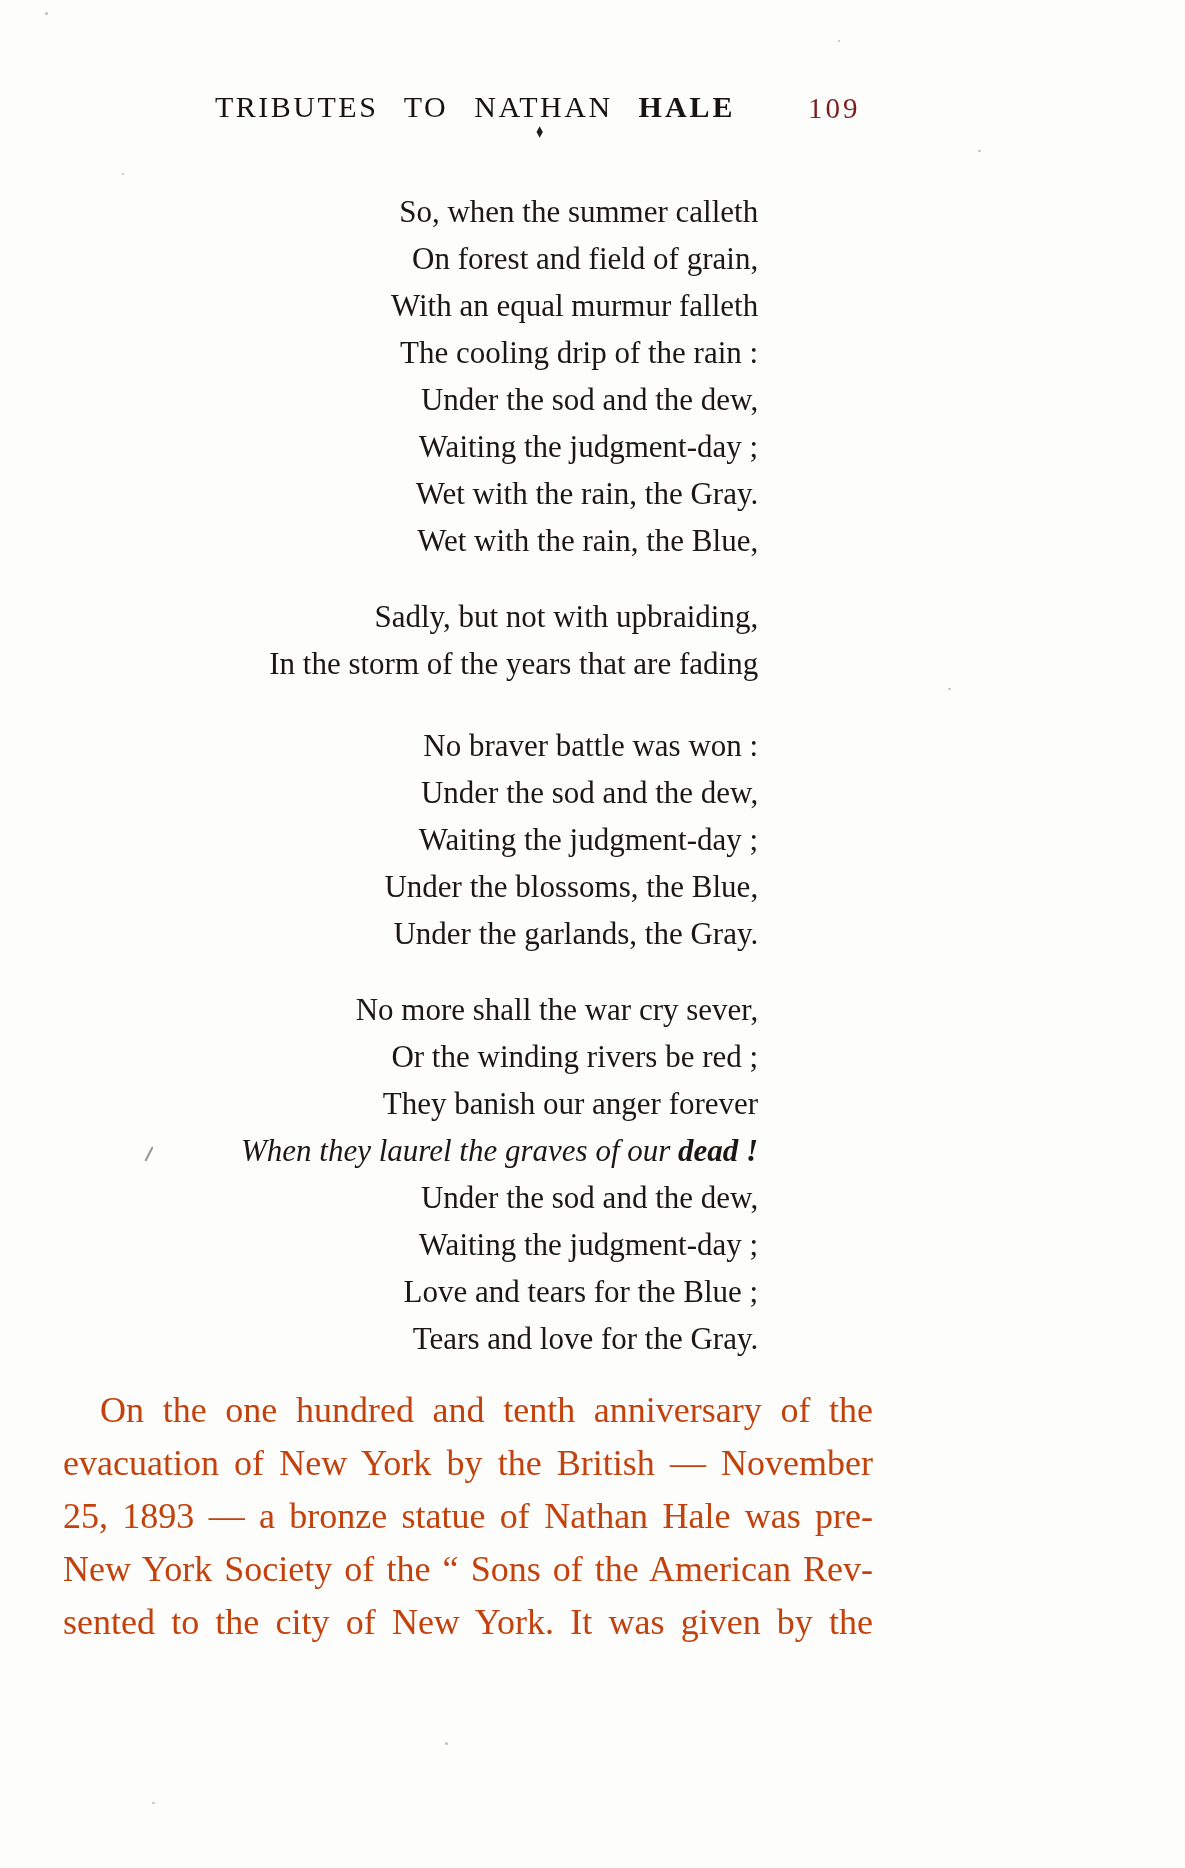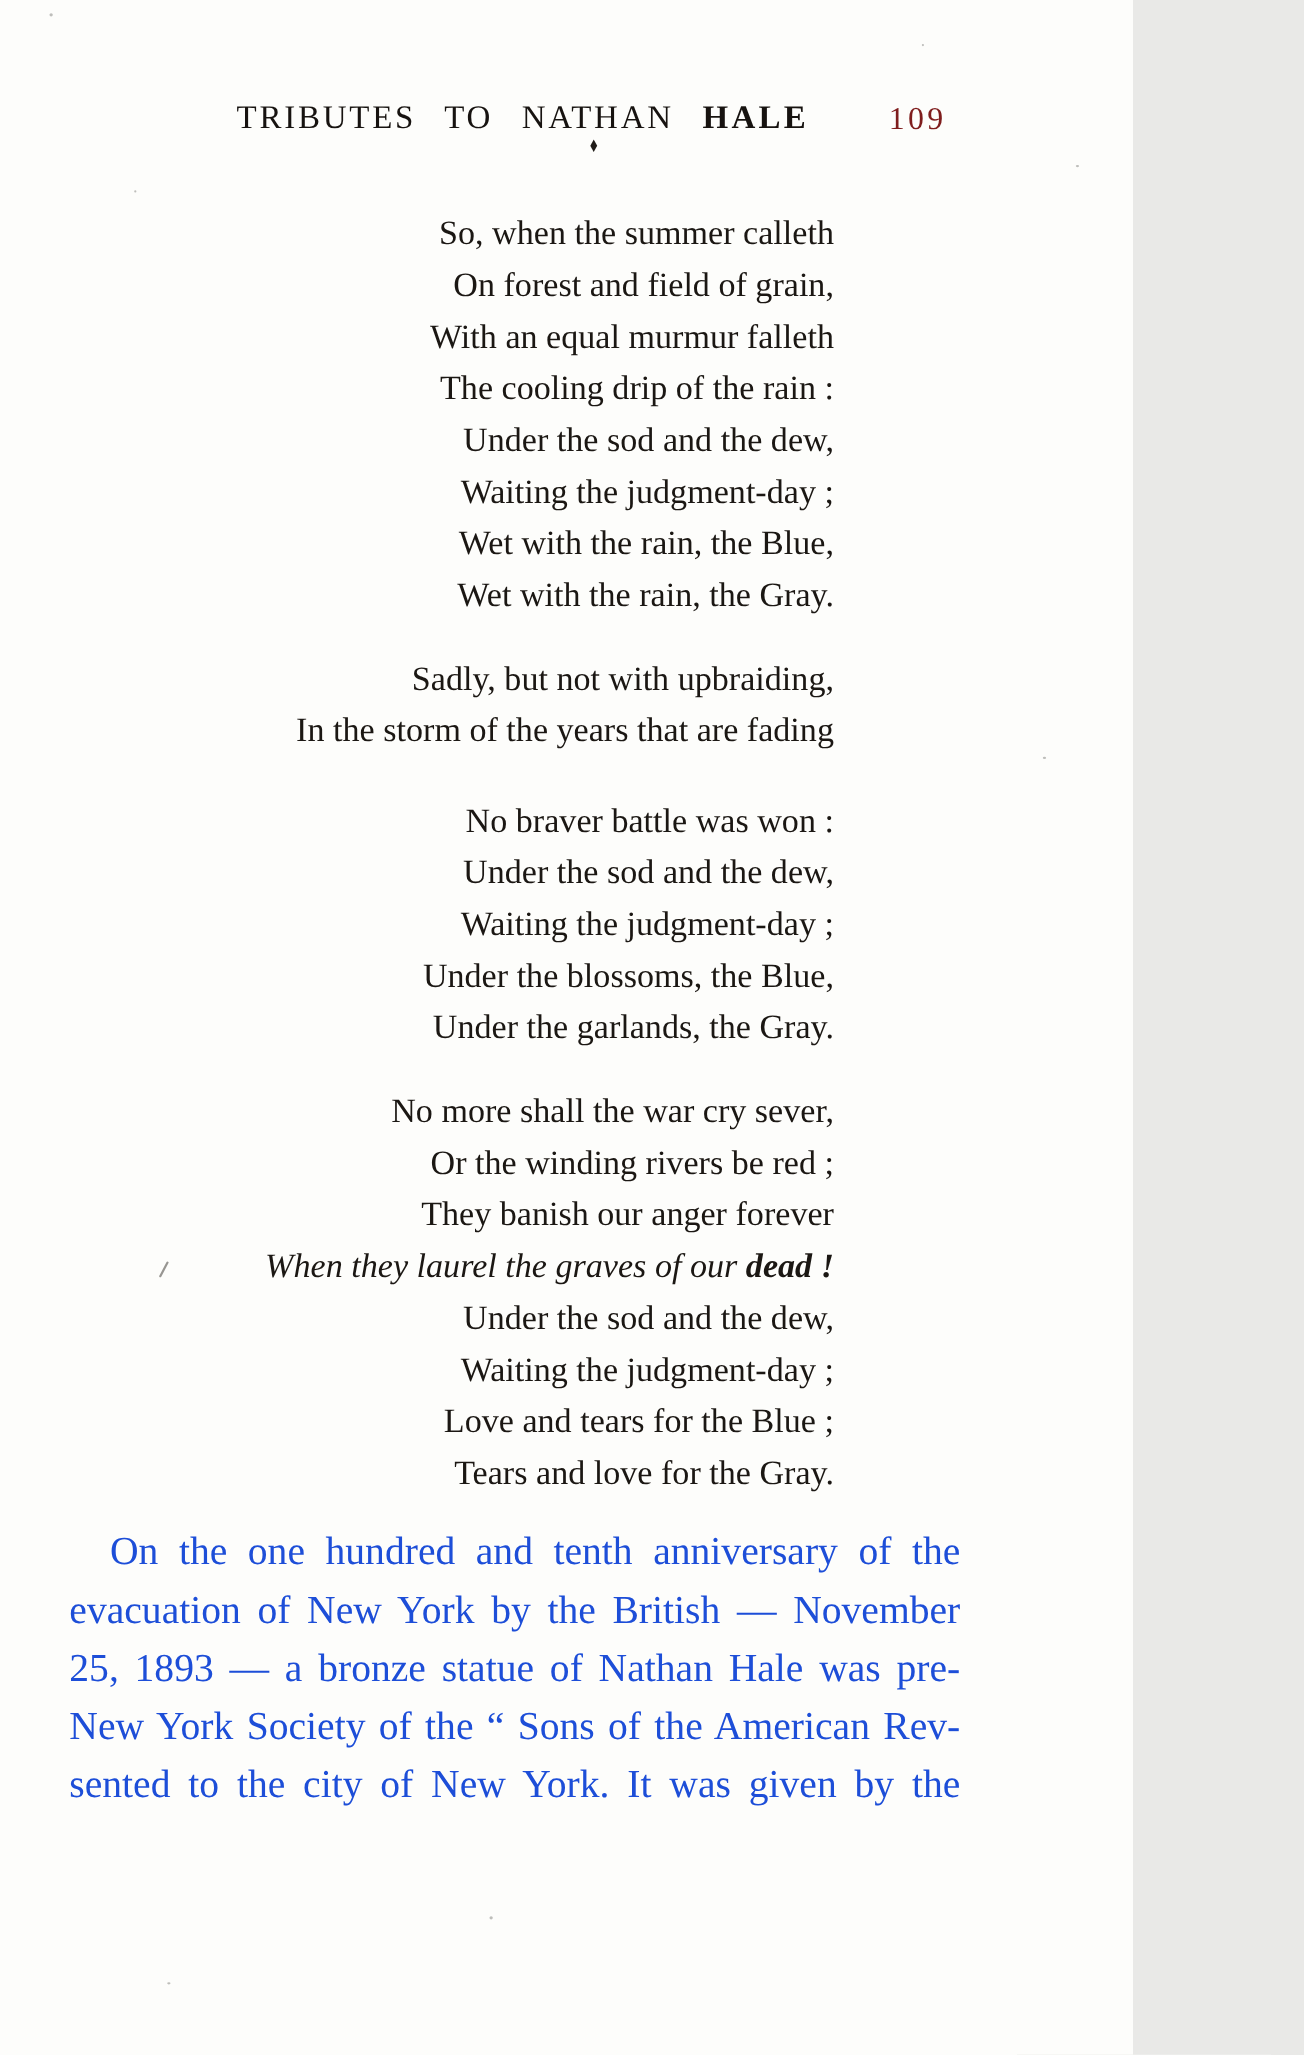--- a/index.html
+++ b/index.html
@@ -2,21 +2,21 @@
 <html><head>
 <meta charset="utf-8">
 <style>
   html,body{margin:0;padding:0;}
   body{
     width:1185px;height:1868px;overflow:hidden;
     background:#e9e9e7;
     font-family:"Liberation Serif","DejaVu Serif",serif;
   }
   .page{
-    position:relative;width:1030px;height:1868px;
+    position:relative;width:1185px;height:1868px;
     background:#fdfdfb;color:#1b1713;
   }
   
   .running-head{
     position:absolute;top:90px;left:0;width:1185px;height:40px;
   }
   .head-title{
     position:absolute;left:215px;top:0;
     font-size:30px;font-weight:400;letter-spacing:2.5px;word-spacing:16px;
     white-space:nowrap;color:#171310;
@@ -35,21 +35,21 @@
     position:absolute;left:210px;top:188px;
     font-size:31px;line-height:47px;color:#1b1713;
     white-space:nowrap;
     text-align:right;
   }
   .stanza{margin:0 0 29px 0;}
   .poem-line b{font-weight:700;}
   
   .prose{
     position:absolute;left:63px;top:1384px;width:810px;
-    font-size:36px;line-height:53px;color:#1d4ed8;
+    font-size:36px;line-height:53px;color:#c2410c;
   }
   .prose-line{
     text-align:justify;text-align-last:justify;
   }
   .prose-line.first{padding-left:37px;}
   
   .speck{position:absolute;background:#8a8a86;border-radius:50%;opacity:.55;}
   .speck.s1{left:45px;top:12px;width:3px;height:3px;}
   .speck.s2{left:978px;top:150px;width:3px;height:2px;}
   .speck.s3{left:122px;top:173px;width:2px;height:2px;}
@@ -75,22 +75,22 @@
   <div class="ornament">◆</div>
 
   <div class="poem" id="poem">
       <div class="stanza">
         <div class="poem-line" style="padding-left: 0px;">So, when the summer calleth</div>
         <div class="poem-line" style="padding-left: 31px;">On forest and field of grain,</div>
         <div class="poem-line" style="padding-left: 0px;">With an equal murmur falleth</div>
         <div class="poem-line" style="padding-left: 31px;">The cooling drip of the rain :</div>
         <div class="poem-line" style="padding-left: 62px;">Under the sod and the dew,</div>
         <div class="poem-line" style="padding-left: 93px;">Waiting the judgment-day ;</div>
+        <div class="poem-line" style="padding-left: 93px;">Wet with the rain, the Gray.</div>
         <div class="poem-line" style="padding-left: 62px;">Wet with the rain, the Blue,</div>
-        <div class="poem-line" style="padding-left: 93px;">Wet with the rain, the Gray.</div>
       </div>
       <div class="stanza">
         <div class="poem-line" style="padding-left: 0px;">Sadly, but not with upbraiding,</div>
         <div class="poem-line" style="padding-left: 0px;">In the storm of the years that are fading</div>
         <div class="poem-line" style="padding-left: 31px; margin-top: 35px;">No braver battle was won :</div>
         <div class="poem-line" style="padding-left: 62px;">Under the sod and the dew,</div>
         <div class="poem-line" style="padding-left: 93px;">Waiting the judgment-day ;</div>
         <div class="poem-line" style="padding-left: 62px;">Under the blossoms, the Blue,</div>
         <div class="poem-line" style="padding-left: 93px;">Under the garlands, the Gray.</div>
       </div>

